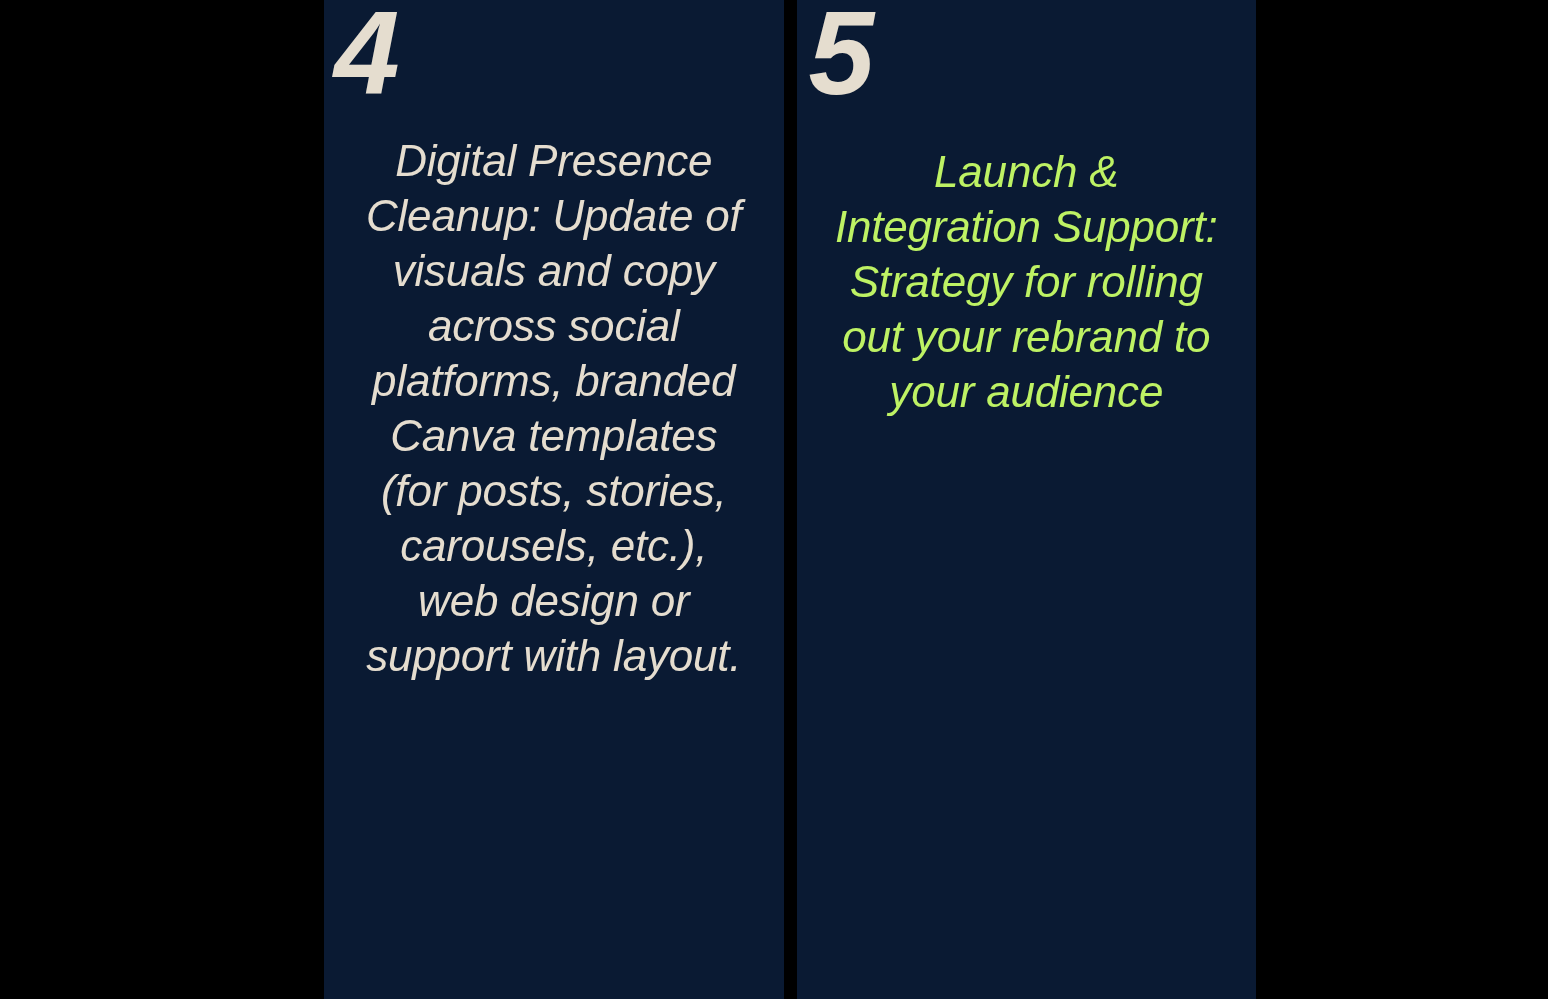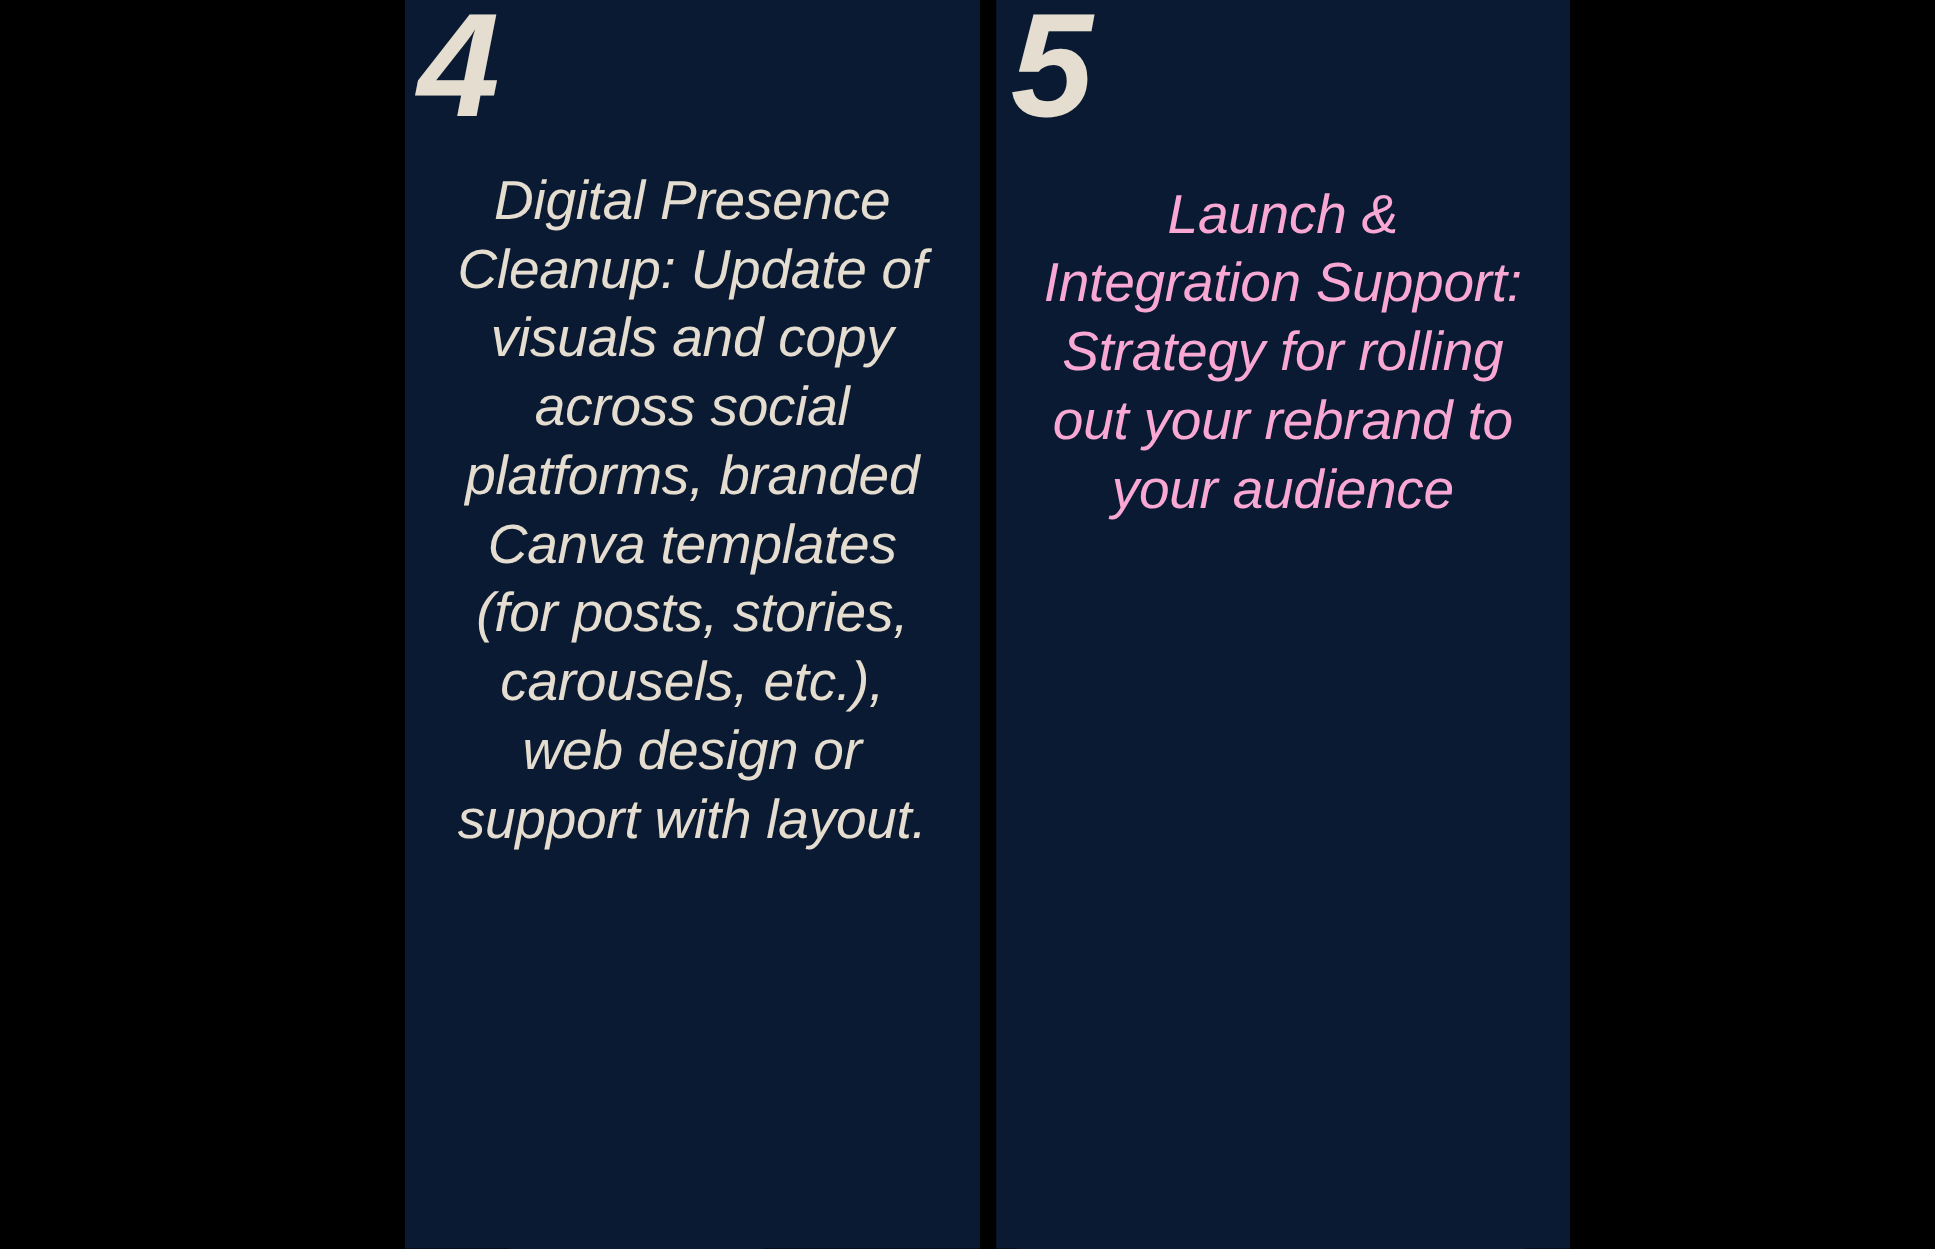--- a/index.html
+++ b/index.html
@@ -99,18 +99,18 @@
 
   <div class="cards-row">
 
     <div class="card card-4" style="background: rgb(10, 26, 51);">
       <span class="card-number" style="color: rgb(229, 221, 207);">4</span>
       <p class="card-body" style="color: rgb(229, 221, 207); margin-top: 33px;">Digital Presence Cleanup: Update of visuals and copy across social platforms, branded Canva templates (for posts, stories, carousels, etc.), web design or support with layout.</p>
     </div>
 
     <div class="card card-5" style="background: rgb(10, 26, 51);">
       <span class="card-number" style="color: rgb(229, 221, 207);">5</span>
-      <p class="card-body" style="color: #f9a8d4; margin-top: 44px;">Launch &amp; Integration Support: Strategy for rolling out your rebrand to your audience</p>
+      <p class="card-body" style="color: #bef264; margin-top: 44px;">Launch &amp; Integration Support: Strategy for rolling out your rebrand to your audience</p>
     </div>
 
   </div>
 
 </div>
 
 </body></html>

